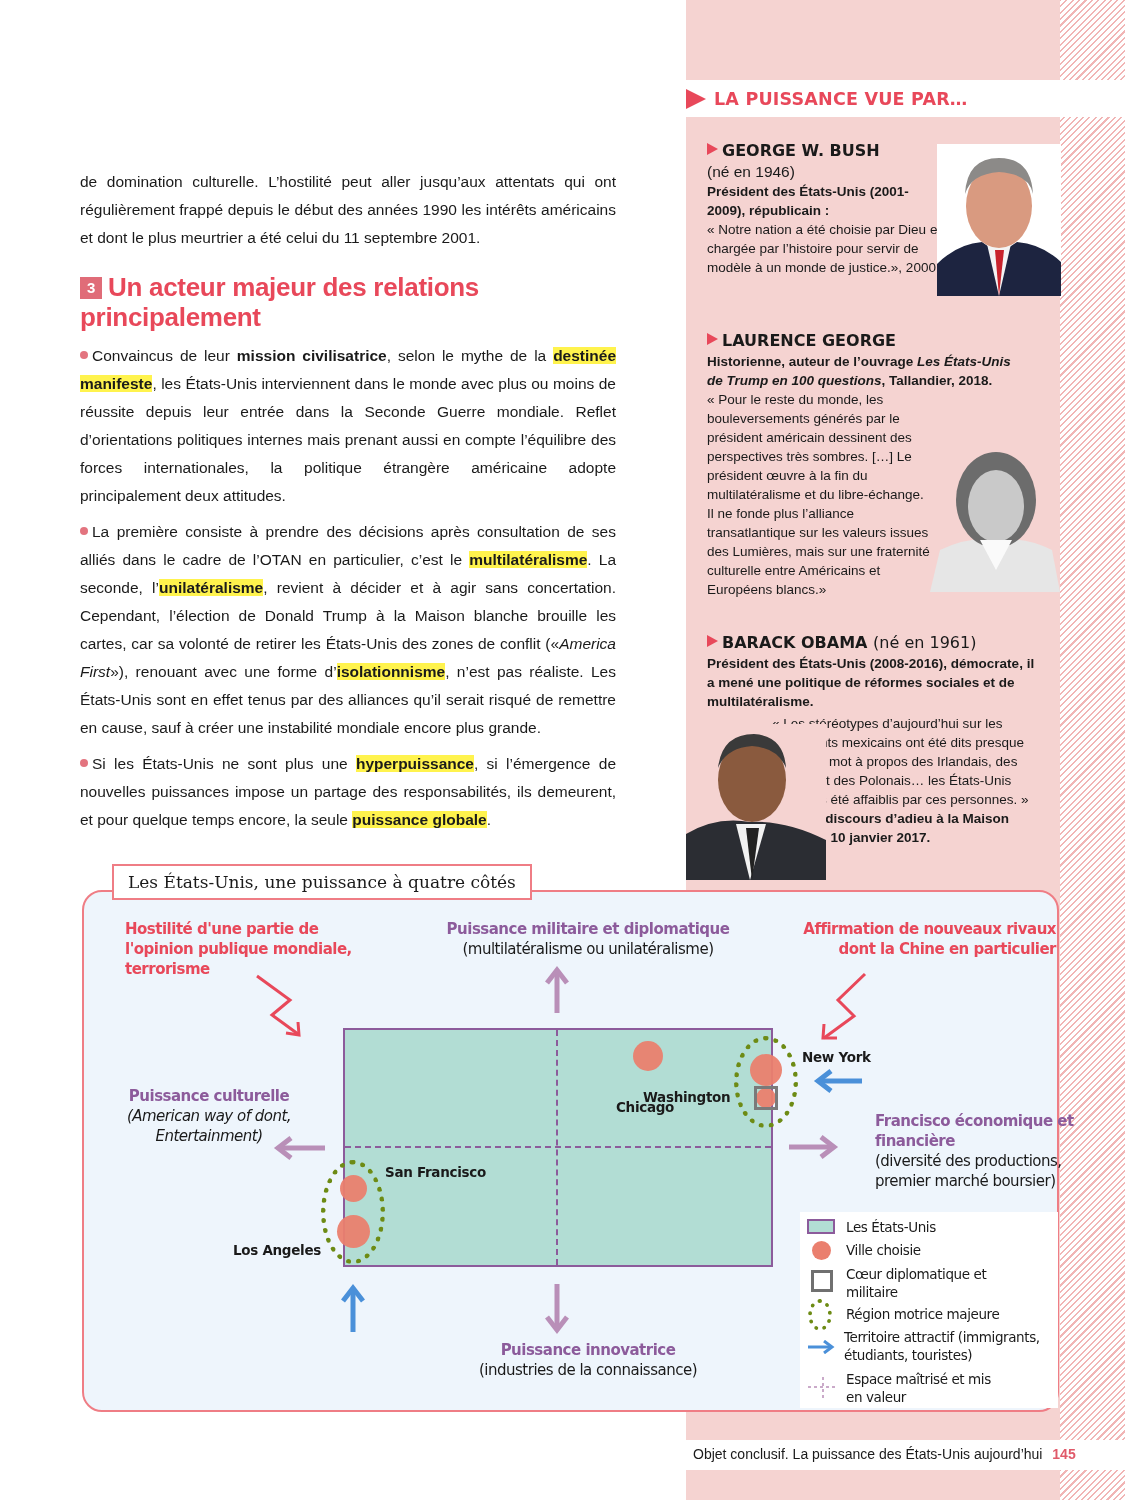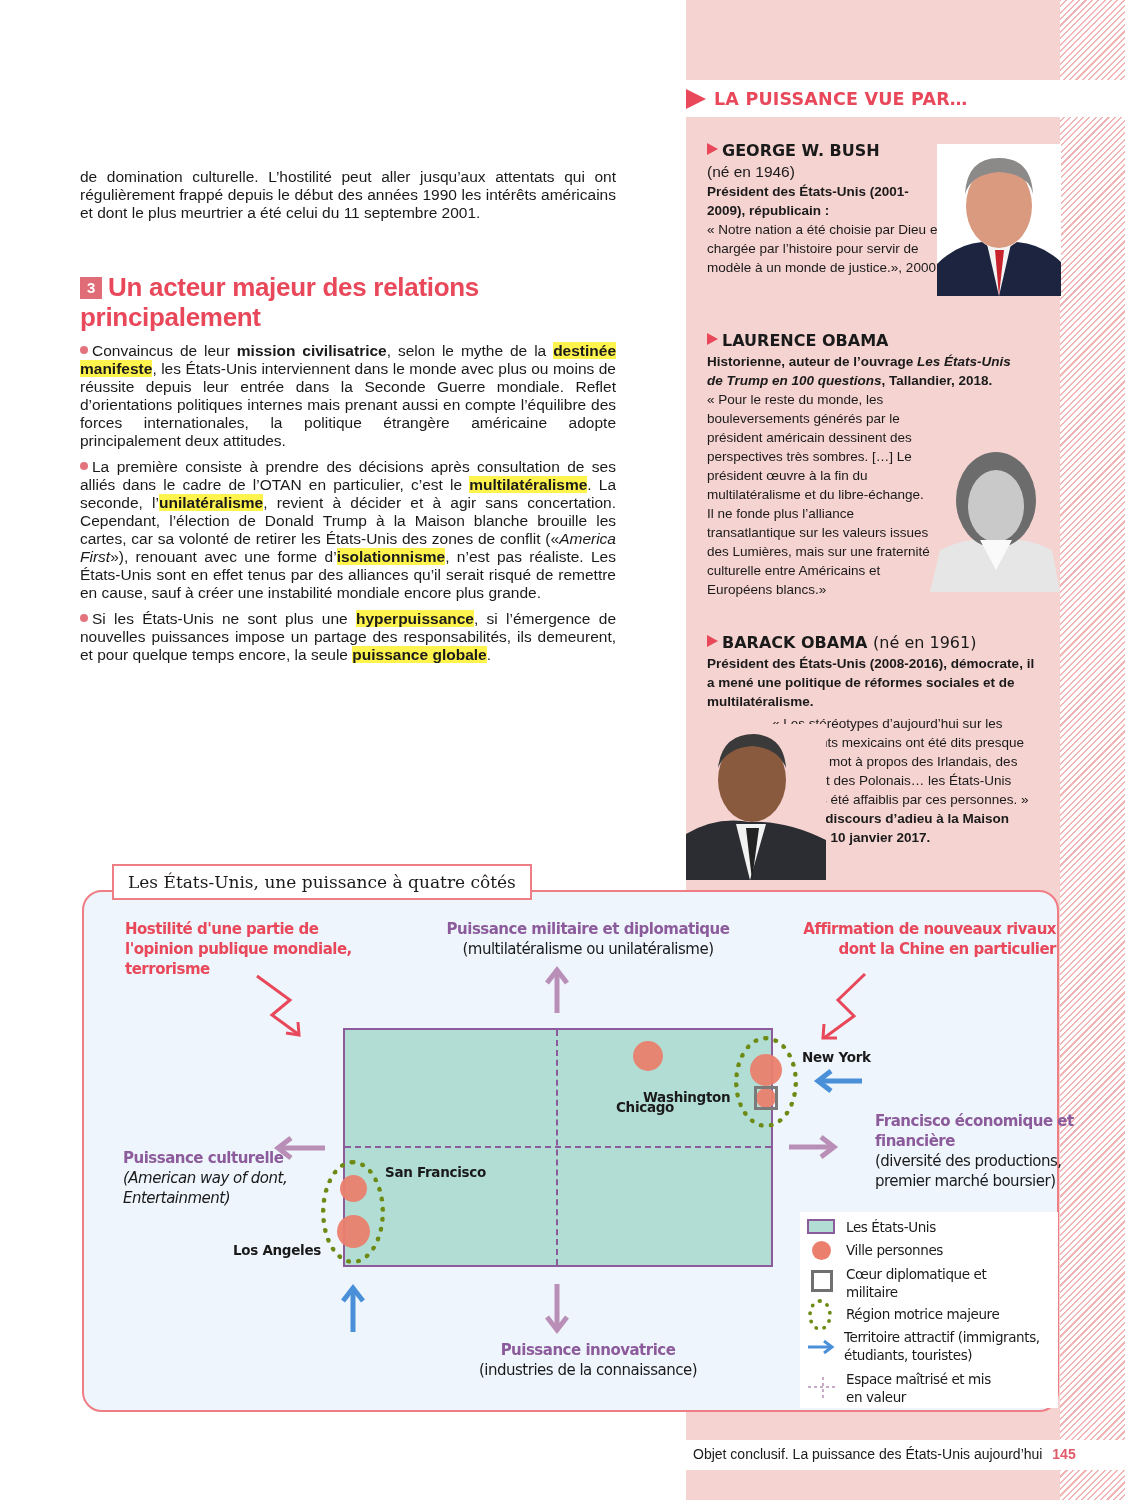--- a/index.html
+++ b/index.html
@@ -14,21 +14,21 @@
   .sidebar-header .tri { position: absolute; left: 0; top: 9px; width: 0; height: 0;
     border-top: 10px solid transparent; border-bottom: 10px solid transparent; border-left: 20px solid #e8485a; }
   .sidebar-header .title { position: absolute; left: 28px; top: 9px; font-family: "DejaVu Sans", sans-serif; font-weight: bold;
     font-size: 17.5px; color: #e8485a; letter-spacing: 0.2px; }
 
   .footer-band { position: absolute; left: 686px; top: 1440px; width: 439px; height: 30px; background: #ffffff; }
   .footer-text { position: absolute; left: 693px; top: 1446px; font-size: 14px; color: #1a1a1a; font-family: "Liberation Sans", sans-serif; }
   .page-num { color: #e05a6a; font-weight: bold; margin-left: 6px; }
 
   
-  .main { position: absolute; left: 80px; width: 536px; font-size: 15.5px; line-height: 18px; text-align: justify; }
+  .main { position: absolute; left: 80px; width: 536px; font-size: 15.5px; line-height: 28px; text-align: justify; }
   .main p { margin-bottom: 8px; }
   .hl { background: #fff34d; font-weight: bold; }
   .bullet { display: inline-block; width: 8px; height: 8px; border-radius: 50%; background: #e3747f; margin-right: 4px; vertical-align: 2px; }
   .h3 { position: absolute; left: 80px; top: 272px; width: 540px; font-family: "Liberation Sans", sans-serif; color: #e8485a;
     font-size: 26px; line-height: 30px; font-weight: bold; letter-spacing: -0.3px; }
   .h3 .num { display: inline-block; width: 22px; height: 22px; background: #e06c78; color: #fff; font-size: 15px; line-height: 22px;
     text-align: center; margin-right: 6px; vertical-align: 3px; }
 
   
   .person { position: absolute; left: 707px; font-size: 13.5px; line-height: 19px; color: #1a1a1a; }
@@ -99,21 +99,21 @@
     <rect width="124" height="152" fill="#ffffff"></rect>
     <path d="M0 152 L0 120 Q20 100 45 98 L62 110 L80 98 Q105 100 124 118 L124 152 Z" fill="#1d2440"></path>
     <path d="M50 100 L62 152 L74 100 Z" fill="#f4f4f4"></path>
     <path d="M58 106 L62 152 L67 106 Z" fill="#c8232c"></path>
     <ellipse cx="62" cy="62" rx="33" ry="42" fill="#d99a80"></ellipse>
     <path d="M28 50 Q30 14 62 14 Q94 14 96 50 Q92 30 62 28 Q34 30 28 50 Z" fill="#8c8a88"></path>
   </svg>
 </div>
 
 <div class="person" style="top:330px; width:320px;">
-  <div class="pname"><span class="tri-s"></span><span>LAURENCE OBAMA</span></div>
+  <div class="pname"><span class="tri-s"></span><span>LAURENCE GEORGE</span></div>
   <div class="pbio"><span>Historienne, auteur de l’ouvrage </span><i>Les États-Unis de Trump en 100 questions</i><span>, Tallandier, 2018.</span></div>
   <div style="width:225px;"><span>« Pour le reste du monde, les bouleversements générés par le président américain dessinent des perspectives très sombres. […] Le président œuvre à la fin du multilatéralisme et du libre-échange. Il ne fonde plus l’alliance transatlantique sur les valeurs issues des Lumières, mais sur une fraternité culturelle entre Américains et Européens blancs.»</span></div>
 </div>
 <div class="portrait nardon">
   <svg width="130" height="152" viewBox="0 0 130 152">
     <path d="M0 152 L10 110 Q40 96 65 100 Q95 96 122 110 L130 152 Z" fill="#e6e6e6"></path>
     <ellipse cx="66" cy="60" rx="40" ry="48" fill="#6c6c6c"></ellipse>
     <ellipse cx="66" cy="66" rx="28" ry="36" fill="#c9c9c9"></ellipse>
     <path d="M50 100 L66 130 L82 100 Z" fill="#fafafa"></path>
   </svg>
@@ -149,21 +149,21 @@
 <div class="diag-title">Les États-Unis, une puissance à quatre côtés</div>
 
 <div class="dtxt red" style="left:97px; top:919px; width:260px;">Hostilité d'une partie de l'opinion publique mondiale, terrorisme</div>
 <div class="dtxt red" style="left:768px; top:919px; width:260px; text-align:right;">Affirmation de nouveaux rivaux dont la Chine en particulier</div>
 
 <div class="dtxt" style="left:400px; top:919px; width:320px; text-align:center;">
   <div class="purple">Puissance militaire et diplomatique</div>
   <div class="sub">(multilatéralisme ou unilatéralisme)</div>
 </div>
 
-<div class="dtxt" style="left:95px; top:1148px; width:172px; text-align:left;">
+<div class="dtxt" style="left:95px; top:1086px; width:172px; text-align:center;">
   <div class="purple">Puissance culturelle</div>
   <div class="sub it">(American way of dont, Entertainment)</div>
 </div>
 
 <div class="dtxt" style="left:847px; top:1111px; width:205px;">
   <div class="purple">Francisco économique et financière</div>
   <div class="sub">(diversité des productions, premier marché boursier)</div>
 </div>
 
 <div class="dtxt" style="left:400px; top:1340px; width:320px; text-align:center;">
@@ -226,21 +226,21 @@
   <g stroke="#4a90d9" stroke-width="5" fill="none">
     <line x1="353" y1="1332" x2="353" y2="1290"></line>
     <polyline points="343,1301 353,1288 363,1301"></polyline>
   </g>
 </svg>
 
 <div class="legend"></div>
 <div class="leg-sym" style="left:807px; top:1219px; width:28px; height:15px; background:#b2ddd4; border:2px solid #8c5b9b;"></div>
 <div class="leg-row" style="left:846px; top:1218px;">Les États-Unis</div>
 <div class="leg-sym" style="left:812px; top:1241px; width:19px; height:19px; border-radius:50%; background:#ea7f6e;"></div>
-<div class="leg-row" style="left:846px; top:1241px;">Ville personnes</div>
+<div class="leg-row" style="left:846px; top:1241px;">Ville choisie</div>
 <div class="leg-sym" style="left:811px; top:1270px; width:22px; height:22px; border:3px solid #707070;"></div>
 <div class="leg-row" style="left:846px; top:1265px; width:150px;">Cœur diplomatique et militaire</div>
 <div class="leg-sym" style="left:808px; top:1299px; width:24px; height:32px; border-radius:50%; border:4px dotted #6d8b14;"></div>
 <div class="leg-row" style="left:846px; top:1305px;">Région motrice majeure</div>
 <svg class="leg-sym" style="left:806px; top:1340px;" width="30" height="14">
   <line x1="2" y1="7" x2="24" y2="7" stroke="#4a90d9" stroke-width="3"></line>
   <polyline points="18,1 26,7 18,13" stroke="#4a90d9" stroke-width="3" fill="none"></polyline>
 </svg>
 <div class="leg-row" style="left:844px; top:1328px; width:210px;">Territoire attractif (immigrants, étudiants, touristes)</div>
 <svg class="leg-sym" style="left:806px; top:1376px;" width="34" height="26">

